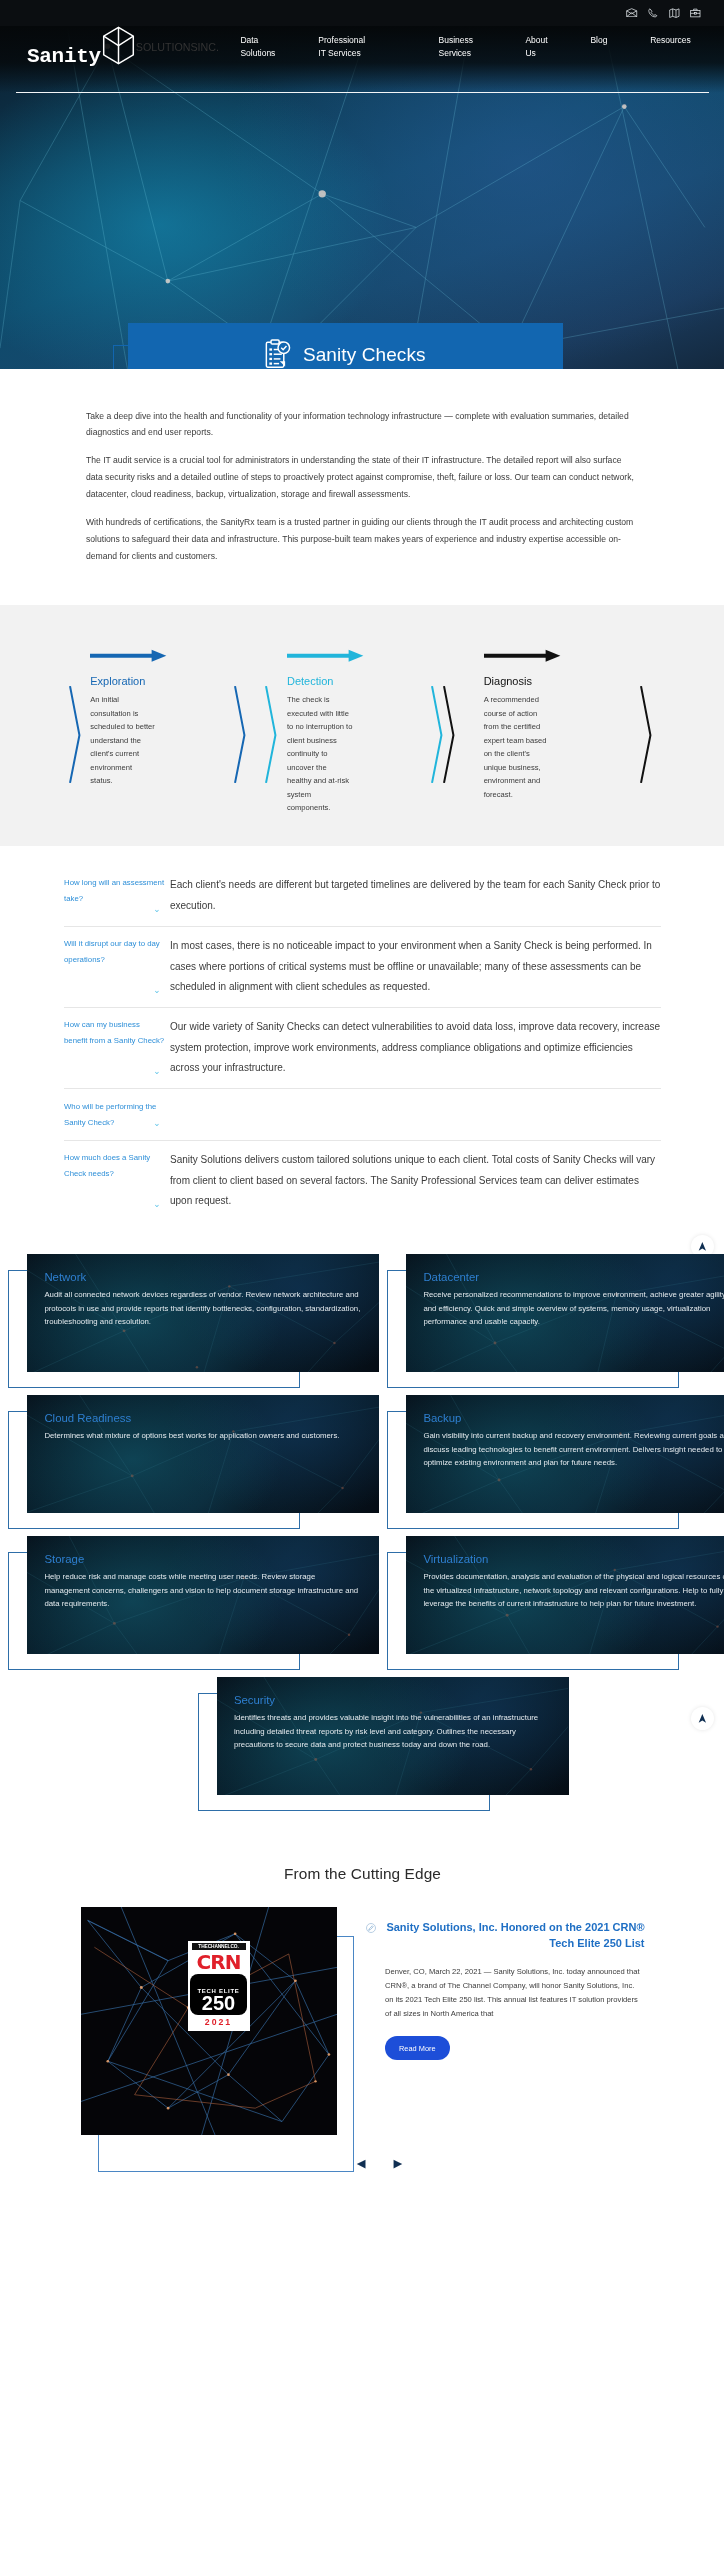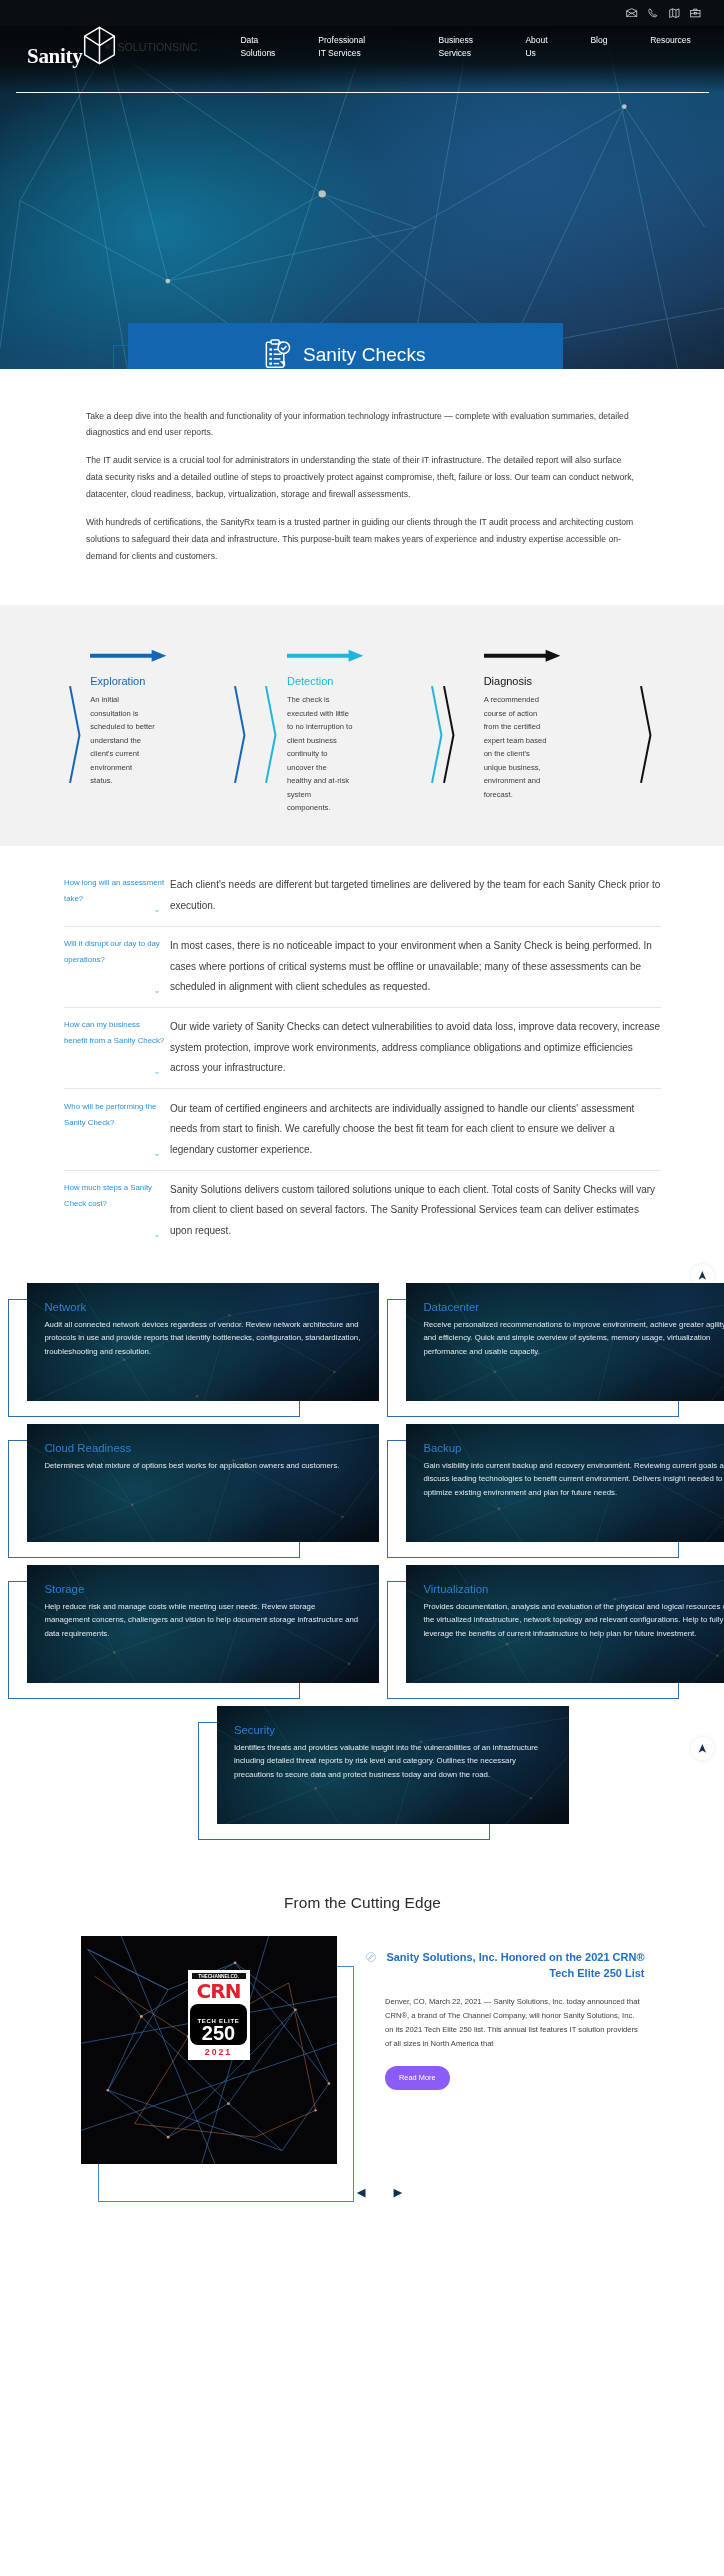--- a/index.html
+++ b/index.html
@@ -48,21 +48,21 @@
     position: relative;
     z-index: 3;
     display: flex;
     align-items: center;
     height: 42px;
     padding: 0 0 0 27px;
   }
   .logo { display: flex; align-items: flex-end; gap: 1.3px; user-select: none; }
   .logo .word {
     color: #fff; font-size: 21px; font-weight: bold; letter-spacing: -0.3px;
-    line-height: 1; font-family: Liberation Serif, serif;
+    line-height: 1; font-family: Liberation Mono, monospace;
   }
   .logo .cube { margin-left: -1.3px; }
   .logo-wrap { position: relative; width: 154px; height: 42px; display:flex; align-items:center; }
 
   .nav { display: flex; align-items: flex-start; gap: 16px; margin-left: 46px; }
   .nav a {
     color: #fff; font-size: 8.5px; text-decoration: none; padding: 0 13.4px;
     line-height: 1.45; display: block;
   }
   .nav a.two-line { width: 75px; }
@@ -213,21 +213,21 @@
     position: absolute; left: 0; top: 16px; width: 10px; height: 10px;
     border-radius: 50%; border: 0.7px solid #b9cfe4;
     display: flex; align-items: center; justify-content: center;
   }
   .news-text {
     font-size: 7.6px; line-height: 1.85; color: #3b3b3b; padding-left: 19px;
     margin-bottom: 14.8px;
   }
   .readmore {
     margin-left: 19px;
-    display: inline-block; background: #8b5cf6; color: #fff;
+    display: inline-block; background: #1d4ed8; color: #fff;
     font-size: 7.4px; padding: 7.4px 14px; border-radius: 12px;
     border: none; cursor: pointer;
   }
   .carousel-nav {
     display: flex; justify-content: center; gap: 28px; margin-top: 23px;
     padding-left: 34px;
   }
   .cnav { color: #102f52; font-size: 11.4px; cursor: pointer; line-height: 1; }
   .spacer-bottom { height: 436px; background: #fff; }
 </style>
@@ -431,25 +431,24 @@
         <span>How can my business benefit from a Sanity Check?</span>
         <span class="q-caret">⌄</span>
       </div>
       <div class="faq-a">Our wide variety of Sanity Checks can detect vulnerabilities to avoid data loss, improve data recovery, increase system protection, improve work environments, address compliance obligations and optimize efficiencies across your infrastructure.</div>
     </div>
     <div class="faq-item">
       <div class="faq-q">
         <span>Who will be performing the Sanity Check?</span>
         <span class="q-caret">⌄</span>
       </div>
-      <div class="faq-a">Our team of certified engineers and architects are individually assigned to handle our clients' assessment needs from start to finish. We carefully choose the best fit team for each client to ensure we deliver a legendary customer experience.</div>
     </div>
     <div class="faq-item">
       <div class="faq-q">
-        <span>How much steps a Sanity Check cost?</span>
+        <span>How much does a Sanity Check needs?</span>
         <span class="q-caret">⌄</span>
       </div>
       <div class="faq-a">Sanity Solutions delivers custom tailored solutions unique to each client. Total costs of Sanity Checks will vary from client to client based on several factors. The Sanity Professional Services team can deliver estimates upon request.</div>
     </div>
   </div>
 </section>
 
 <section class="cards">
 
   <div class="scrolltop" style="top:-9.4px">

